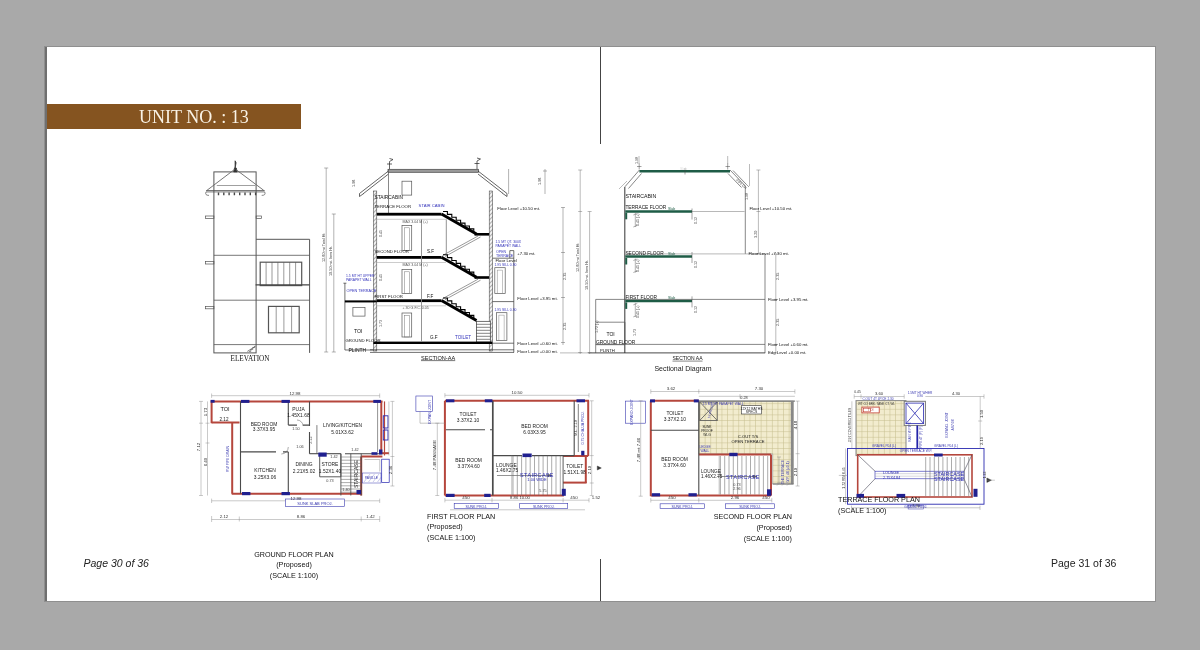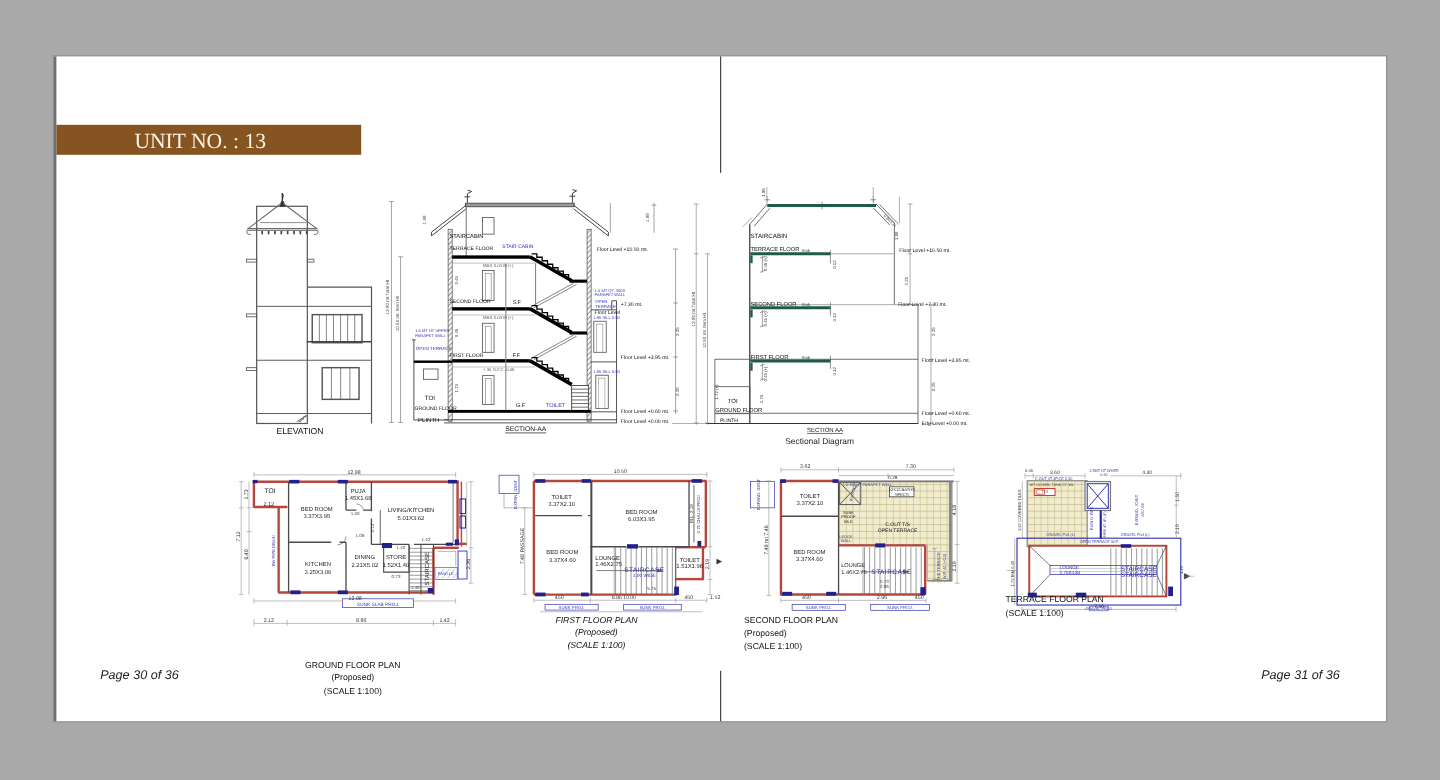--- a/index.html
+++ b/index.html
@@ -11,21 +11,21 @@
 <div id="canvas">
 
 <div style="position:absolute;left:45px;top:47px;width:1108px;height:554px;background:#ffffff;border-left:2px solid #6f6f6f;box-shadow:0 0 0 1px #8f8f8f;"></div>
 
 <div style="position:absolute;left:600px;top:47px;width:1px;height:97px;background:#444;"></div>
 
 <div style="position:absolute;left:600px;top:559px;width:1px;height:42px;background:#444;"></div>
 
 <div style="position:absolute;left:47px;top:104px;width:254px;height:25px;background:#855420;"></div>
 
-<div class="t" style="left:112px;top:107px;font-family:'Liberation Serif',serif;font-size:18px;color:#faf3e6;">UNIT NO. : 13</div>
+<div class="t" style="left:139px;top:107px;font-family:'Liberation Serif',serif;font-size:18px;color:#faf3e6;">UNIT NO. : 13</div>
 
 <svg width="1200" height="650" style="position:absolute;left:0;top:0" fill="none">
 <defs>
 <pattern id="hatch" width="3" height="3" patternUnits="userSpaceOnUse" patternTransform="rotate(45)">
 <rect width="3" height="3" fill="#f2f2f2"></rect>
 <line x1="0" y1="0" x2="0" y2="3" stroke="#555" stroke-width="0.9"></line>
 </pattern>
 <pattern id="tiles" width="5.6" height="5.6" patternUnits="userSpaceOnUse">
 <rect width="5.6" height="5.6" fill="#f2ecce"></rect>
 <path d="M0 0 H5.6 V5.6" stroke="#c5bd8c" stroke-width="1" fill="none"></path>
@@ -977,28 +977,28 @@
 
 <text x="845" y="478" font-size="3.4" fill="#333" transform="rotate(-90 845 478)">1.73 RIM 0.45</text>
 
 <text x="851.2" y="425" font-size="3.4" fill="#333" transform="rotate(-90 851.2 425)">3.97 COVERED TILES</text>
 
 <text x="985.5" y="475" font-size="3.4" fill="#333" transform="rotate(-90 985.5 475)">1.23</text>
 </g>
 </g>
 </svg>
 
-<div class="t" style="left:185px;top:355.3px;width:130px;text-align:center;font-size:7.2px;color:#111;">ELEVATION</div>
+<div class="t" style="left:185px;top:355.3px;width:130px;text-align:center;font-size:7.2px;color:#111;font-family:Liberation Serif, serif;">ELEVATION</div>
 
 <div class="t" style="left:224px;top:525.6px;width:140px;text-align:center;font-size:7.2px;color:#111;line-height:10.6px;margin-top:24px;">GROUND FLOOR PLAN<br>(Proposed)<br>(SCALE 1:100)</div>
 
-<div class="t" style="left:427px;top:511.7px;width:140px;text-align:center;font-size:7.2px;color:#111;line-height:10.6px;font-style:italic;">FIRST FLOOR PLAN<br>(Proposed)<br>(SCALE 1:100)</div>
-
-<div class="t" style="left:620px;top:512.4px;width:140px;text-align:left;font-size:7.2px;color:#111;line-height:10.6px;">SECOND FLOOR PLAN<br>(Proposed)<br>(SCALE 1:100)</div>
+<div class="t" style="left:427px;top:511.7px;width:140px;text-align:left;font-size:7.2px;color:#111;line-height:10.6px;">FIRST FLOOR PLAN<br>(Proposed)<br>(SCALE 1:100)</div>
+
+<div class="t" style="left:652px;top:512.4px;width:140px;text-align:right;font-size:7.2px;color:#111;line-height:10.6px;">SECOND FLOOR PLAN<br>(Proposed)<br>(SCALE 1:100)</div>
 
 <div class="t" style="left:838px;top:495px;width:140px;font-size:7.2px;color:#111;line-height:10.6px;">TERRACE FLOOR PLAN<br>(SCALE 1:100)</div>
 
 <div class="t" style="left:618px;top:364.8px;width:130px;text-align:center;font-size:7px;color:#222;">Sectional Diagram</div>
 
 <div class="t" style="left:83.5px;top:556.5px;font-size:10.5px;color:#222;font-style:italic;">Page 30 of 36</div>
 
-<div class="t" style="left:1051px;top:556.5px;font-size:10.5px;color:#222;font-style:italic;">Page 31 of 36</div>
+<div class="t" style="left:1051px;top:556.5px;font-size:10.5px;color:#222;">Page 31 of 36</div>
 </div>
 
 </body></html>

